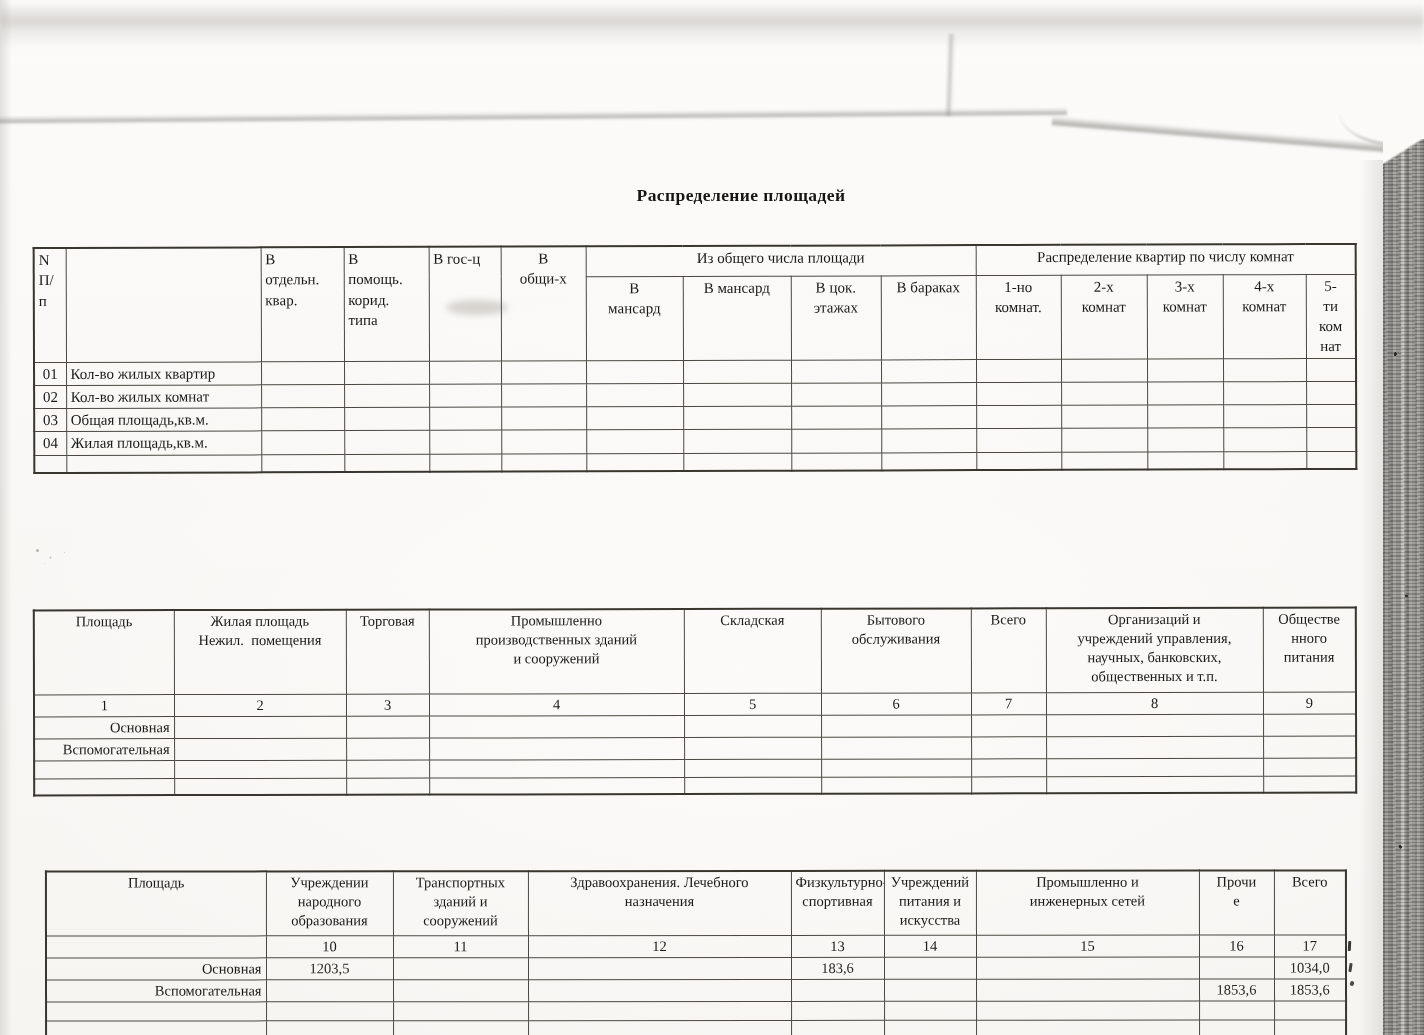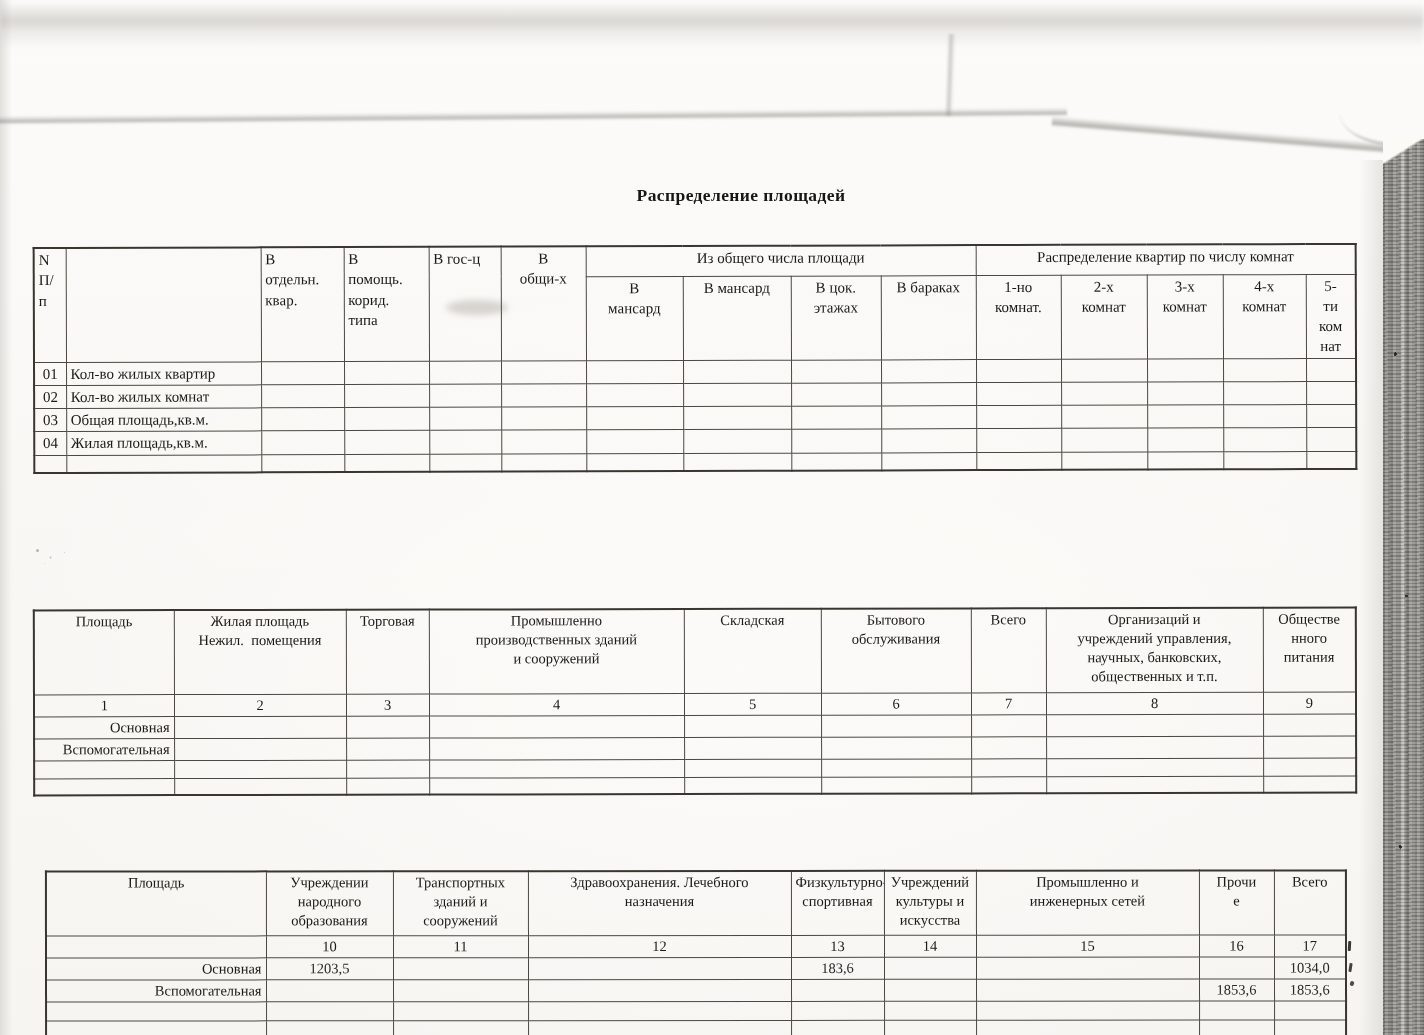--- a/index.html
+++ b/index.html
@@ -354,21 +354,21 @@
 народного
 образования</td>
       <td class="c pp">Транспортных
 зданий и
 сооружений</td>
       <td class="c pp">Здравоохранения. Лечебного
 назначения</td>
       <td class="c pp">Физкультурно-
 спортивная</td>
       <td class="c pp">Учреждений
-культуры и
+питания и
 искусства</td>
       <td class="c pp">Промышленно и
 инженерных сетей</td>
       <td class="c pp">Прочи
 е</td>
       <td class="c pp">Всего</td>
     </tr>
     <tr style="height:20px">
       <td></td>
       <td class="colnum">10</td>

